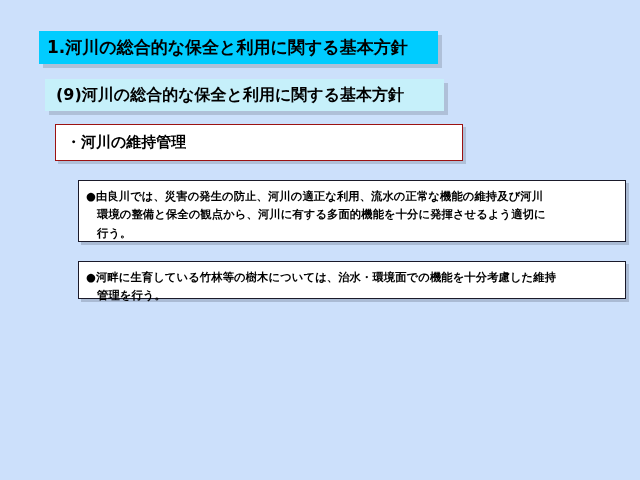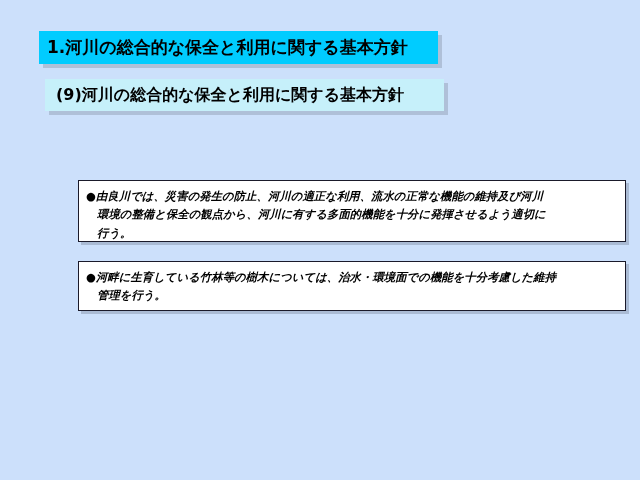--- a/index.html
+++ b/index.html
@@ -92,56 +92,58 @@
   
   .bullet-box {
     position: absolute;
     left: 78px;
     width: 548px;
     background: #ffffff;
     border: 1.4px solid #1a1a2a;
     box-shadow: 3px 3px 0 0 rgba(120,132,154,0.40);
     box-sizing: border-box;
     padding: 7px 8px 8px 7px;
-    font-style: italic;
   }
   .bullet-box .txt {
     font-size: 11.3px;
     font-weight: bold;
     color: #000000;
     line-height: 1.62;
     text-indent: 0;
     padding-left: 11px;
     white-space: pre-line;
     letter-spacing: 0.1px;
   }
   .bullet-box .txt::first-line {
     text-indent: 0;
   }
   .bullet-box .txt {
     text-indent: -11px;
   }
 
   #box1 { top: 180px; height: 62px; }
-  #box2 { top: 261px; height: 50px; }
+  #box2 { top: 261px; height: 38px; }
   #box3 { top: 332px; height: 50px; }
 </style>
 </head>
 <body>
 
 <div id="slide">
 
   <div class="title-bar">
     <span class="txt">1.河川の総合的な保全と利用に関する基本方針</span>
   </div>
 
   <div class="subtitle-bar">
     <span class="txt">(9)河川の総合的な保全と利用に関する基本方針</span>
   </div>
 
+  <div class="section-bar">
+    <span class="txt">・河川の維持管理</span>
+  </div>
 
   <div class="bullet-box" id="box1">
     <div class="txt">●由良川では、災害の発生の防止、河川の適正な利用、流水の正常な機能の維持及び河川
 環境の整備と保全の観点から、河川に有する多面的機能を十分に発揮させるよう適切に
 行う。</div>
   </div>
 
   <div class="bullet-box" id="box2">
     <div class="txt">●河畔に生育している竹林等の樹木については、治水・環境面での機能を十分考慮した維持
 管理を行う。</div>

